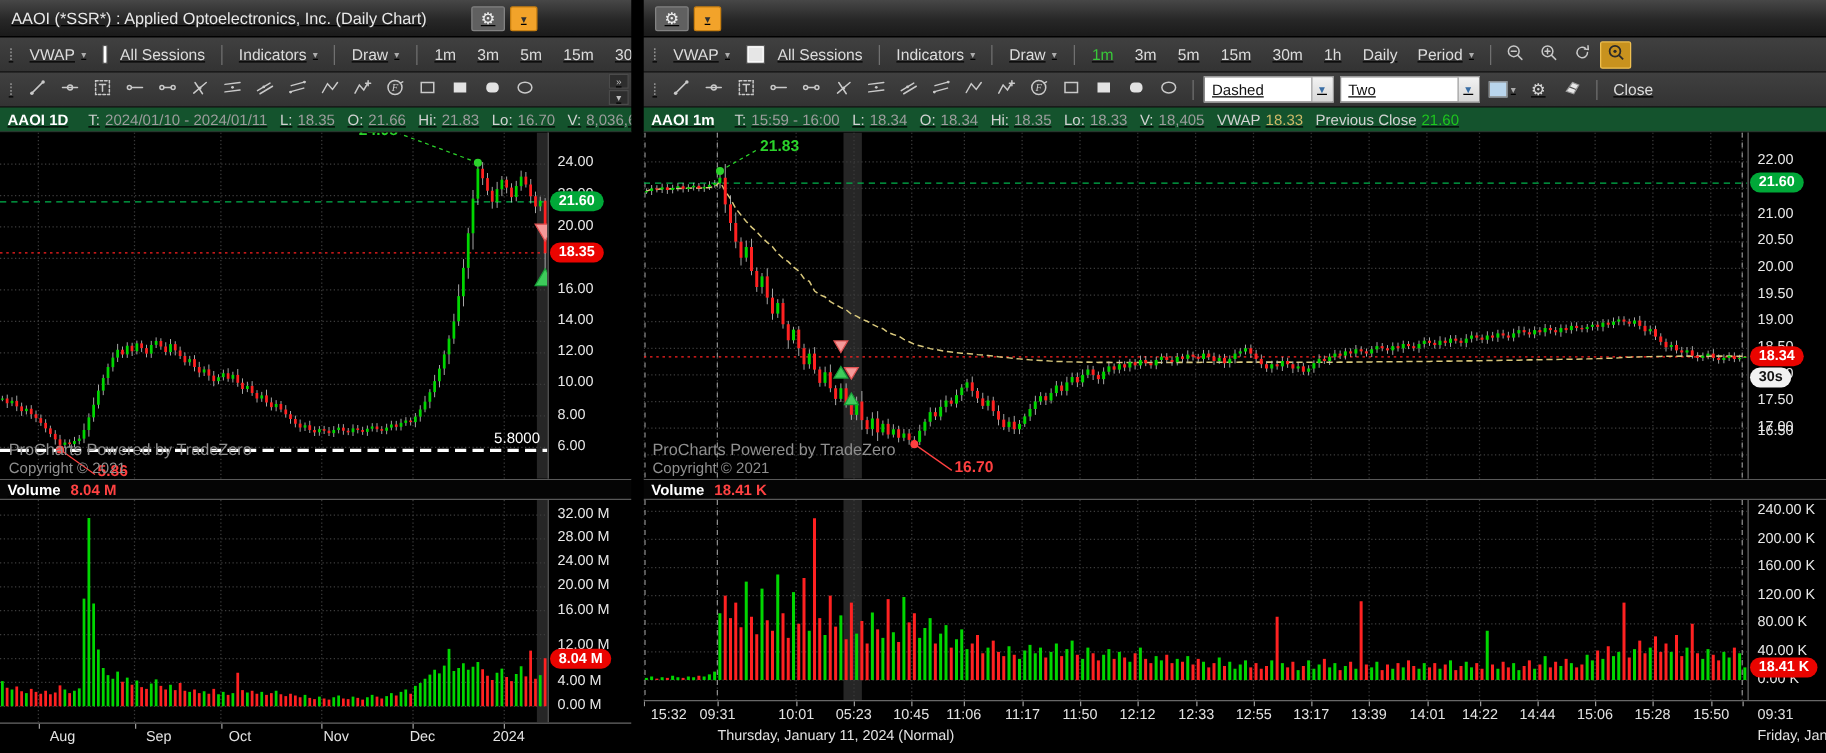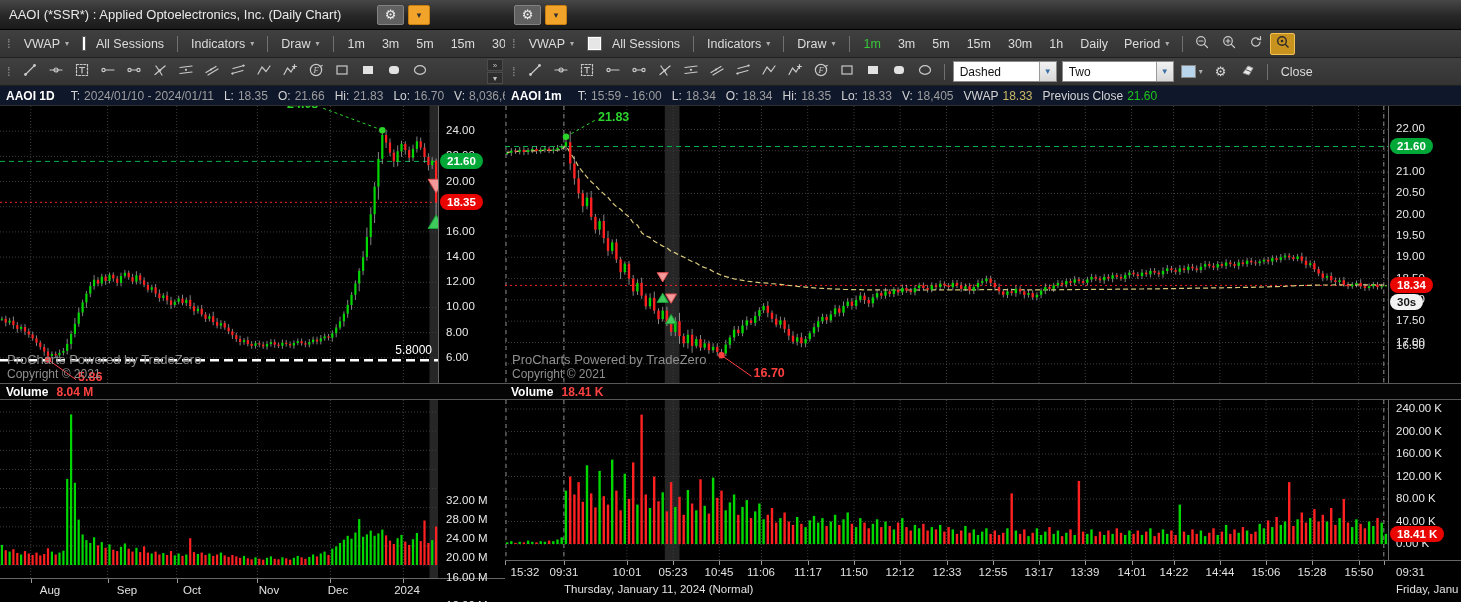--- a/index.html
+++ b/index.html
@@ -1,18 +1,18 @@
 <!DOCTYPE html>
 <html><head>
 <meta charset="utf-8">
 <style>
   * { box-sizing: border-box; }
   html,body{margin:0;padding:0;background:#000;}
   body{font-family:"Liberation Sans",sans-serif;width:1461px;height:602px;overflow:hidden;}
-  .workspace{display:flex;width:1461px;height:602px;background:#000;gap:0;}
+  .workspace{display:flex;width:1461px;height:602px;background:#000;gap:10px;text-decoration:underline;}
   .panel{display:flex;flex-direction:column;background:#000;min-width:0;}
   .panel-0{width:505px;flex:none;}
   .panel-1{flex:1;}
   .titlebar{height:30px;flex:none;display:flex;align-items:center;background:linear-gradient(#474747,#272727 55%,#1a1a1a);border-bottom:1px solid #000;padding:0 9px;color:#e9e9e9;font-size:13px;}
   .titlebar .title{flex:1;white-space:nowrap;overflow:hidden;}
   .tb-btns{display:flex;gap:4px;margin-right:66px;}
   .btn-gear{width:27px;height:20px;background:#606060;border:1px solid #828282;border-radius:2px;color:#eee;font-size:13px;line-height:17px;text-align:center;padding:0;cursor:pointer;}
   .btn-orange{width:22px;height:20px;background:#f2a32a;border:1px solid #c87f10;border-radius:2px;color:#303030;font-size:9px;padding:0;cursor:pointer;}
   .toolbar{height:28px;flex:none;display:flex;align-items:center;gap:1px;background:linear-gradient(#404040,#333);border-bottom:1px solid #1f1f1f;padding:0 2px;color:#dcdcdc;font-size:12.5px;white-space:nowrap;overflow:hidden;}
   .grip{color:#8f8f8f;font-size:13px;padding:0 5px;}
@@ -29,30 +29,30 @@
   .zoombtn{width:25px;height:22px;display:inline-flex;align-items:center;justify-content:center;background:none;border:1px solid transparent;padding:0;cursor:pointer;}
   .zoombtn.active{background:#c8921e;border:1px solid #f0c050;border-radius:2px;}
   .combo{display:inline-flex;align-items:center;background:#fff;border:1px solid #8a8a8a;height:21px;font-size:12px;color:#111;margin:0 2px;cursor:pointer;}
   .combo .ctxt{padding:0 6px;}
   .combo .cdd{width:17px;height:100%;background:linear-gradient(#f2f2f2,#d8d8d8);border-left:1px solid #9a9a9a;display:flex;align-items:center;justify-content:center;color:#3a6ea5;font-size:8px;}
   .combo-style{width:104px;}.combo-style .ctxt{flex:1;}
   .combo-width{width:112px;}.combo-width .ctxt{flex:1;}
   .swatchbtn{display:inline-flex;align-items:center;gap:3px;background:none;border:none;padding:0 4px;cursor:pointer;}
   .swatch{width:15px;height:13px;border:1px solid #888;}
   .gear2{color:#d8d8d8;font-size:13px;}
-  .dataline{height:20px;flex:none;background:#0f172a;border-bottom:1px solid #2e2e2e;display:flex;align-items:center;padding:0 6px;font-size:12px;white-space:nowrap;overflow:hidden;}
+  .dataline{height:20px;flex:none;background:#14532d;border-bottom:1px solid #2e2e2e;display:flex;align-items:center;padding:0 6px;font-size:12px;white-space:nowrap;overflow:hidden;}
   .dl-sym{color:#fff;font-weight:bold;margin-right:6px;}
   .dl-lab{color:#d2d2d2;margin-left:10px;margin-right:4px;}
   .dl-val{color:#9d9d9d;}
   .dl-val.vwap{color:#cdb968;}
   .dl-val.prev{color:#1ec71e;}
   .chart-stack{flex:1;display:flex;flex-direction:column;min-height:0;}
   .pane{position:relative;display:flex;flex:none;background:#000;}
   .price-pane{height:277px;}
-  .vol-pane-0{height:178px;align-items:center;}
+  .vol-pane-0{height:178px;}
   .vol-pane-1{height:160px;}
   svg.plot{display:block;background:#000;flex:none;}
   .yaxis{flex:1;position:relative;border-left:1px solid #686868;background:#000;}
   .vol-header{height:17px;flex:none;display:flex;align-items:center;background:#050505;border-top:1px solid #595959;border-bottom:1px solid #595959;padding:0 6px;font-size:12px;color:#fff;font-weight:bold;gap:8px;}
   .vh-value{color:#ff4242;}
   .xaxis{position:relative;flex:none;border-top:1px solid #686868;background:#000;color:#e2e2e2;font-size:11.5px;overflow:hidden;}
   .xaxis-0{height:24px;}
   .xaxis-1{height:42px;}
   .xlab{position:absolute;top:5px;transform:translateX(-50%);white-space:nowrap;}
   .xlab.edge{transform:none;}

